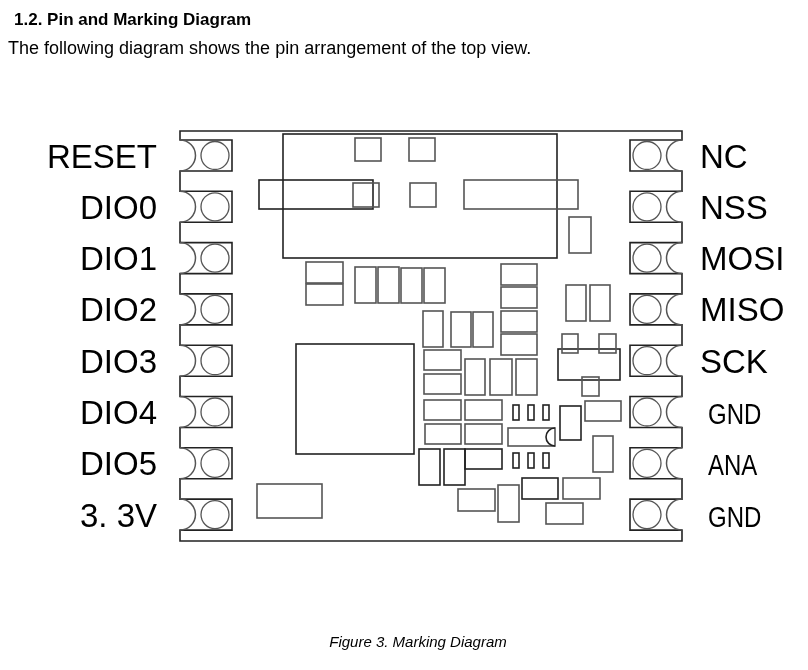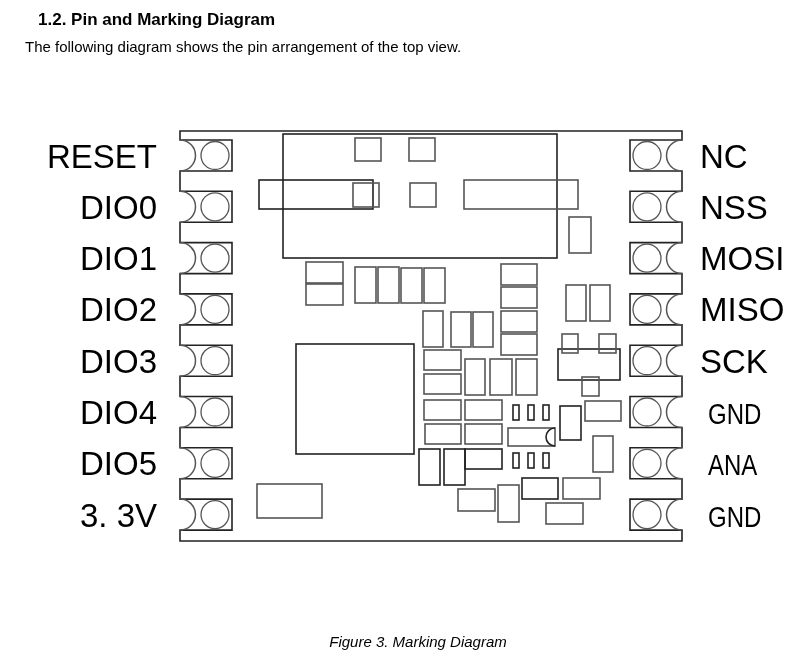--- a/index.html
+++ b/index.html
@@ -1,18 +1,18 @@
 <!DOCTYPE html>
 <html><head>
 <meta charset="utf-8">
 <style>
   html, body { margin: 0; padding: 0; background: #ffffff; }
   body { width: 808px; height: 670px; position: relative; overflow: hidden; font-family: "Liberation Sans", sans-serif; color: #000; }
-  .heading { position: absolute; left: 14px; top: 10px; font-size: 17px; font-weight: bold; letter-spacing: 0; margin-left: 24px; }
-  .intro { position: absolute; left: 25px; top: 38px; font-size: 15px; }
+  .heading { position: absolute; left: 14px; top: 10px; font-size: 17px; font-weight: bold; letter-spacing: 0; }
+  .intro { position: absolute; left: 8px; top: 38px; font-size: 18px; }
   .caption { position: absolute; left: 0; width: 836px; top: 633px; text-align: center; font-size: 15px; font-style: italic; }
   svg#diagram { position: absolute; left: 0; top: 0; }
   .pin-label { font-family: "Liberation Sans", sans-serif; font-size: 33px; fill: #000; }
   .pin-label.narrow { font-family: "Liberation Sans", sans-serif; font-size: 30px; }
   .outline { fill: none; stroke: #222; stroke-width: 1.6; }
   .comp { fill: none; stroke: #555; stroke-width: 1.6; }
   .comp.dark { stroke: #222; }
   .pad { fill: none; stroke: #555; stroke-width: 1.5; }
   .hole { fill: none; stroke: #555; stroke-width: 1.3; }
 </style>

